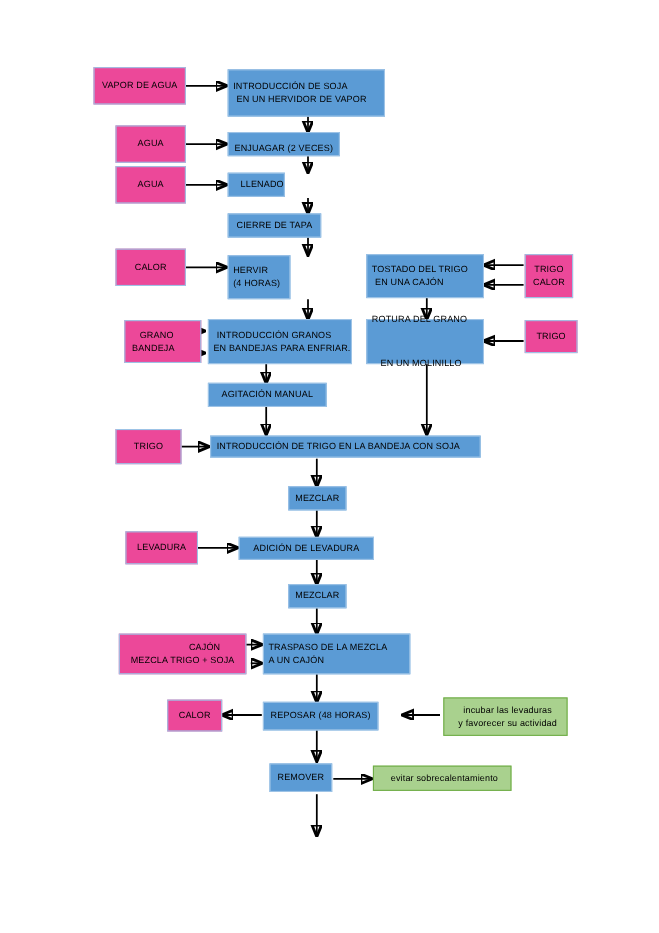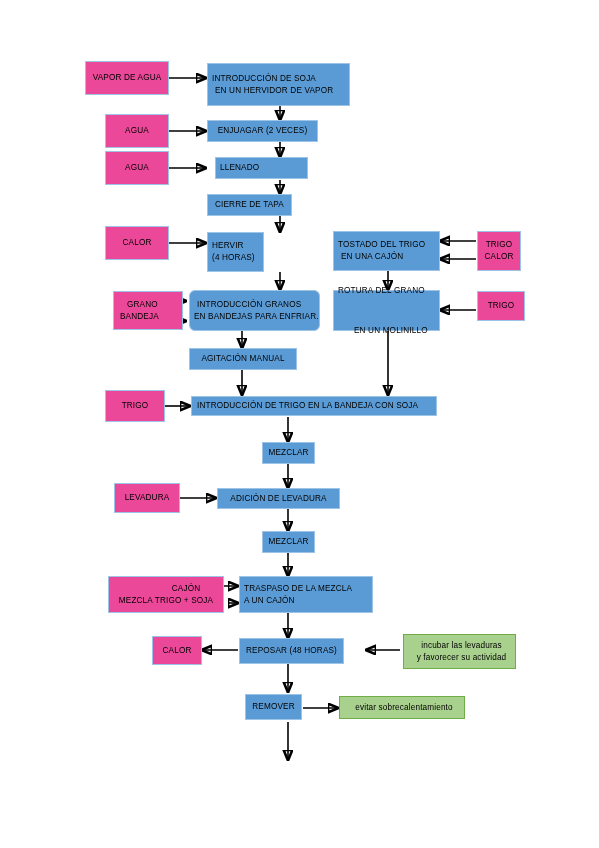--- a/index.html
+++ b/index.html
@@ -104,29 +104,29 @@
 
   <div class="node proc" style="left:207px; top:63px;  width:143px; height:43px;">
     <span class="ln">INTRODUCCIÓN DE SOJA</span>
     <span class="ln" style="padding-left:3px;">EN UN HERVIDOR DE VAPOR</span>
   </div>
 
   <div class="node mat" style="left:105px; top:114px; width:64px;  height:34px;">
     <span class="ln">AGUA</span>
   </div>
 
-  <div class="node proc ctr" style="left:207px; top:120px; width:111px; height:22px;">
+  <div class="node proc ctr" style="left:207px; top:120px; width:102px; height:22px;justify-content:flex-end;">
     <span class="ln">ENJUAGAR (2 VECES)</span>
   </div>
 
   <div class="node mat" style="left:105px; top:151px; width:64px;  height:34px;">
     <span class="ln">AGUA</span>
   </div>
 
-  <div class="node proc" style="left:215px; top:157px; width:93px;  height:22px;">
+  <div class="node proc" style="left:207px; top:157px; width:52px;  height:22px;align-items:flex-end;">
     <span class="ln">LLENADO</span>
   </div>
 
   <div class="node proc ctr" style="left:207px; top:194px; width:85px;  height:22px;">
     <span class="ln">CIERRE DE TAPA</span>
   </div>
 
   <div class="node mat" style="left:105px; top:226px; width:64px;  height:34px;">
     <span class="ln">CALOR</span>
   </div>
@@ -144,28 +144,28 @@
   <div class="node mat" style="left:477px; top:231px; width:44px;  height:40px;">
     <span class="ln">TRIGO</span>
     <span class="ln">CALOR</span>
   </div>
 
   <div class="node mat leftal" style="left:113px; top:291px; width:70px;  height:39px;">
     <span class="ln" style="padding-left:7px;">GRANO</span>
     <span class="ln">BANDEJA</span>
   </div>
 
-  <div class="node proc" style="left:189px; top:290px; width:131px; height:41px;border-radius:6px;">
+  <div class="node proc" style="left:189px; top:290px; width:131px; height:41px;">
     <span class="ln" style="padding-left:3px;">INTRODUCCIÓN GRANOS</span>
     <span class="ln">EN BANDEJAS PARA ENFRIAR.</span>
   </div>
 
   <div class="node proc" style="left:333px; top:290px; width:107px; height:41px;gap:28px;">
     <span class="ln">ROTURA DEL GRANO</span>
-    <span class="ln" style="padding-left:8px;margin-left:8px;">EN UN MOLINILLO</span>
+    <span class="ln" style="padding-left:8px;">EN UN MOLINILLO</span>
   </div>
 
   <div class="node mat" style="left:477px; top:291px; width:48px;  height:30px;">
     <span class="ln">TRIGO</span>
   </div>
 
   <div class="node proc ctr" style="left:189px; top:348px; width:108px; height:22px;">
     <span class="ln">AGITACIÓN MANUAL</span>
   </div>
 

